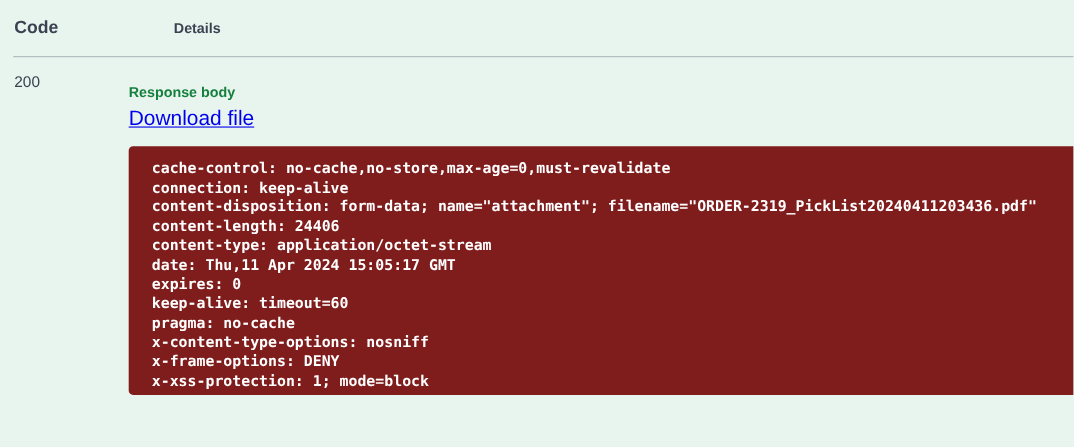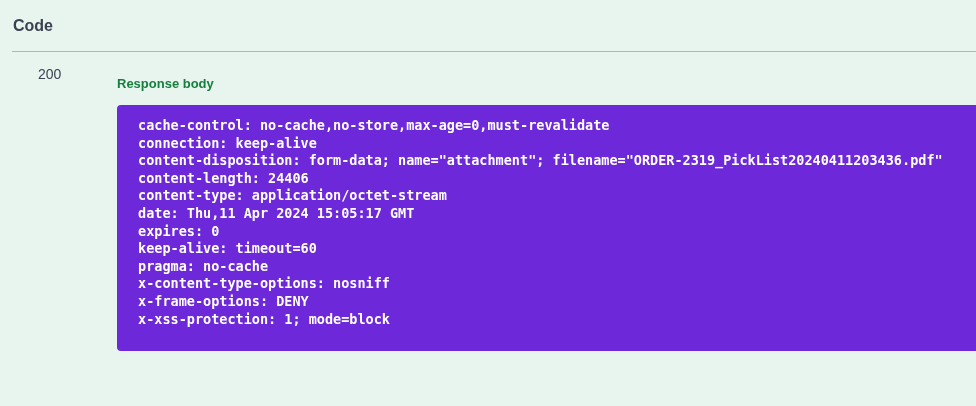--- a/index.html
+++ b/index.html
@@ -40,21 +40,20 @@
   }
   .response-row {
     display: grid;
     grid-template-columns: 104px 1fr;
     padding-left: 13px;
   }
   .status-code {
     padding-top: 14px;
     font-size: 14px;
     line-height: 16px;
-    margin-left: 25px;
   }
   .details-cell {
     padding-top: 24px;
   }
   .section-label {
     font-size: 13px;
     line-height: 16px;
     font-weight: bold;
     color: #15803d;
   }
@@ -65,49 +64,51 @@
     line-height: 22px;
     color: #0000ee;
     text-decoration: underline;
     cursor: pointer;
   }
   .headers-label {
     margin-top: 10px;
   }
   .headers-block {
     margin-top: 13px;
-    background: #6d28d9;
+    background: #7f1d1d;
     color: #ffffff;
     font-family: "DejaVu Sans Mono", "Liberation Mono", monospace;
     font-size: 13.5px;
     font-weight: bold;
     line-height: 17.6px;
-    padding: 12px 0 23px 21px;
+    padding: 12px 0 3px 21px;
     border-radius: 4px 0 0 4px;
     white-space: pre;
     overflow: hidden;
   }
 </style>
 </head>
 <body>
 
 <div class="responses-table">
 
   <div class="header-row">
     <div class="col-header-code">Code</div>
+    <div class="col-header-details">Details</div>
   </div>
 
   <div class="divider"></div>
 
   <div class="response-row">
     <div class="status-code">200</div>
 
     <div class="details-cell">
       <div class="section-label">Response body</div>
 
+      <a href="#" class="download-link">Download file</a>
 
 
       <pre class="headers-block">cache-control: no-cache,no-store,max-age=0,must-revalidate
 connection: keep-alive
 content-disposition: form-data; name="attachment"; filename="ORDER-2319_PickList20240411203436.pdf"
 content-length: 24406
 content-type: application/octet-stream
 date: Thu,11 Apr 2024 15:05:17 GMT
 expires: 0
 keep-alive: timeout=60

